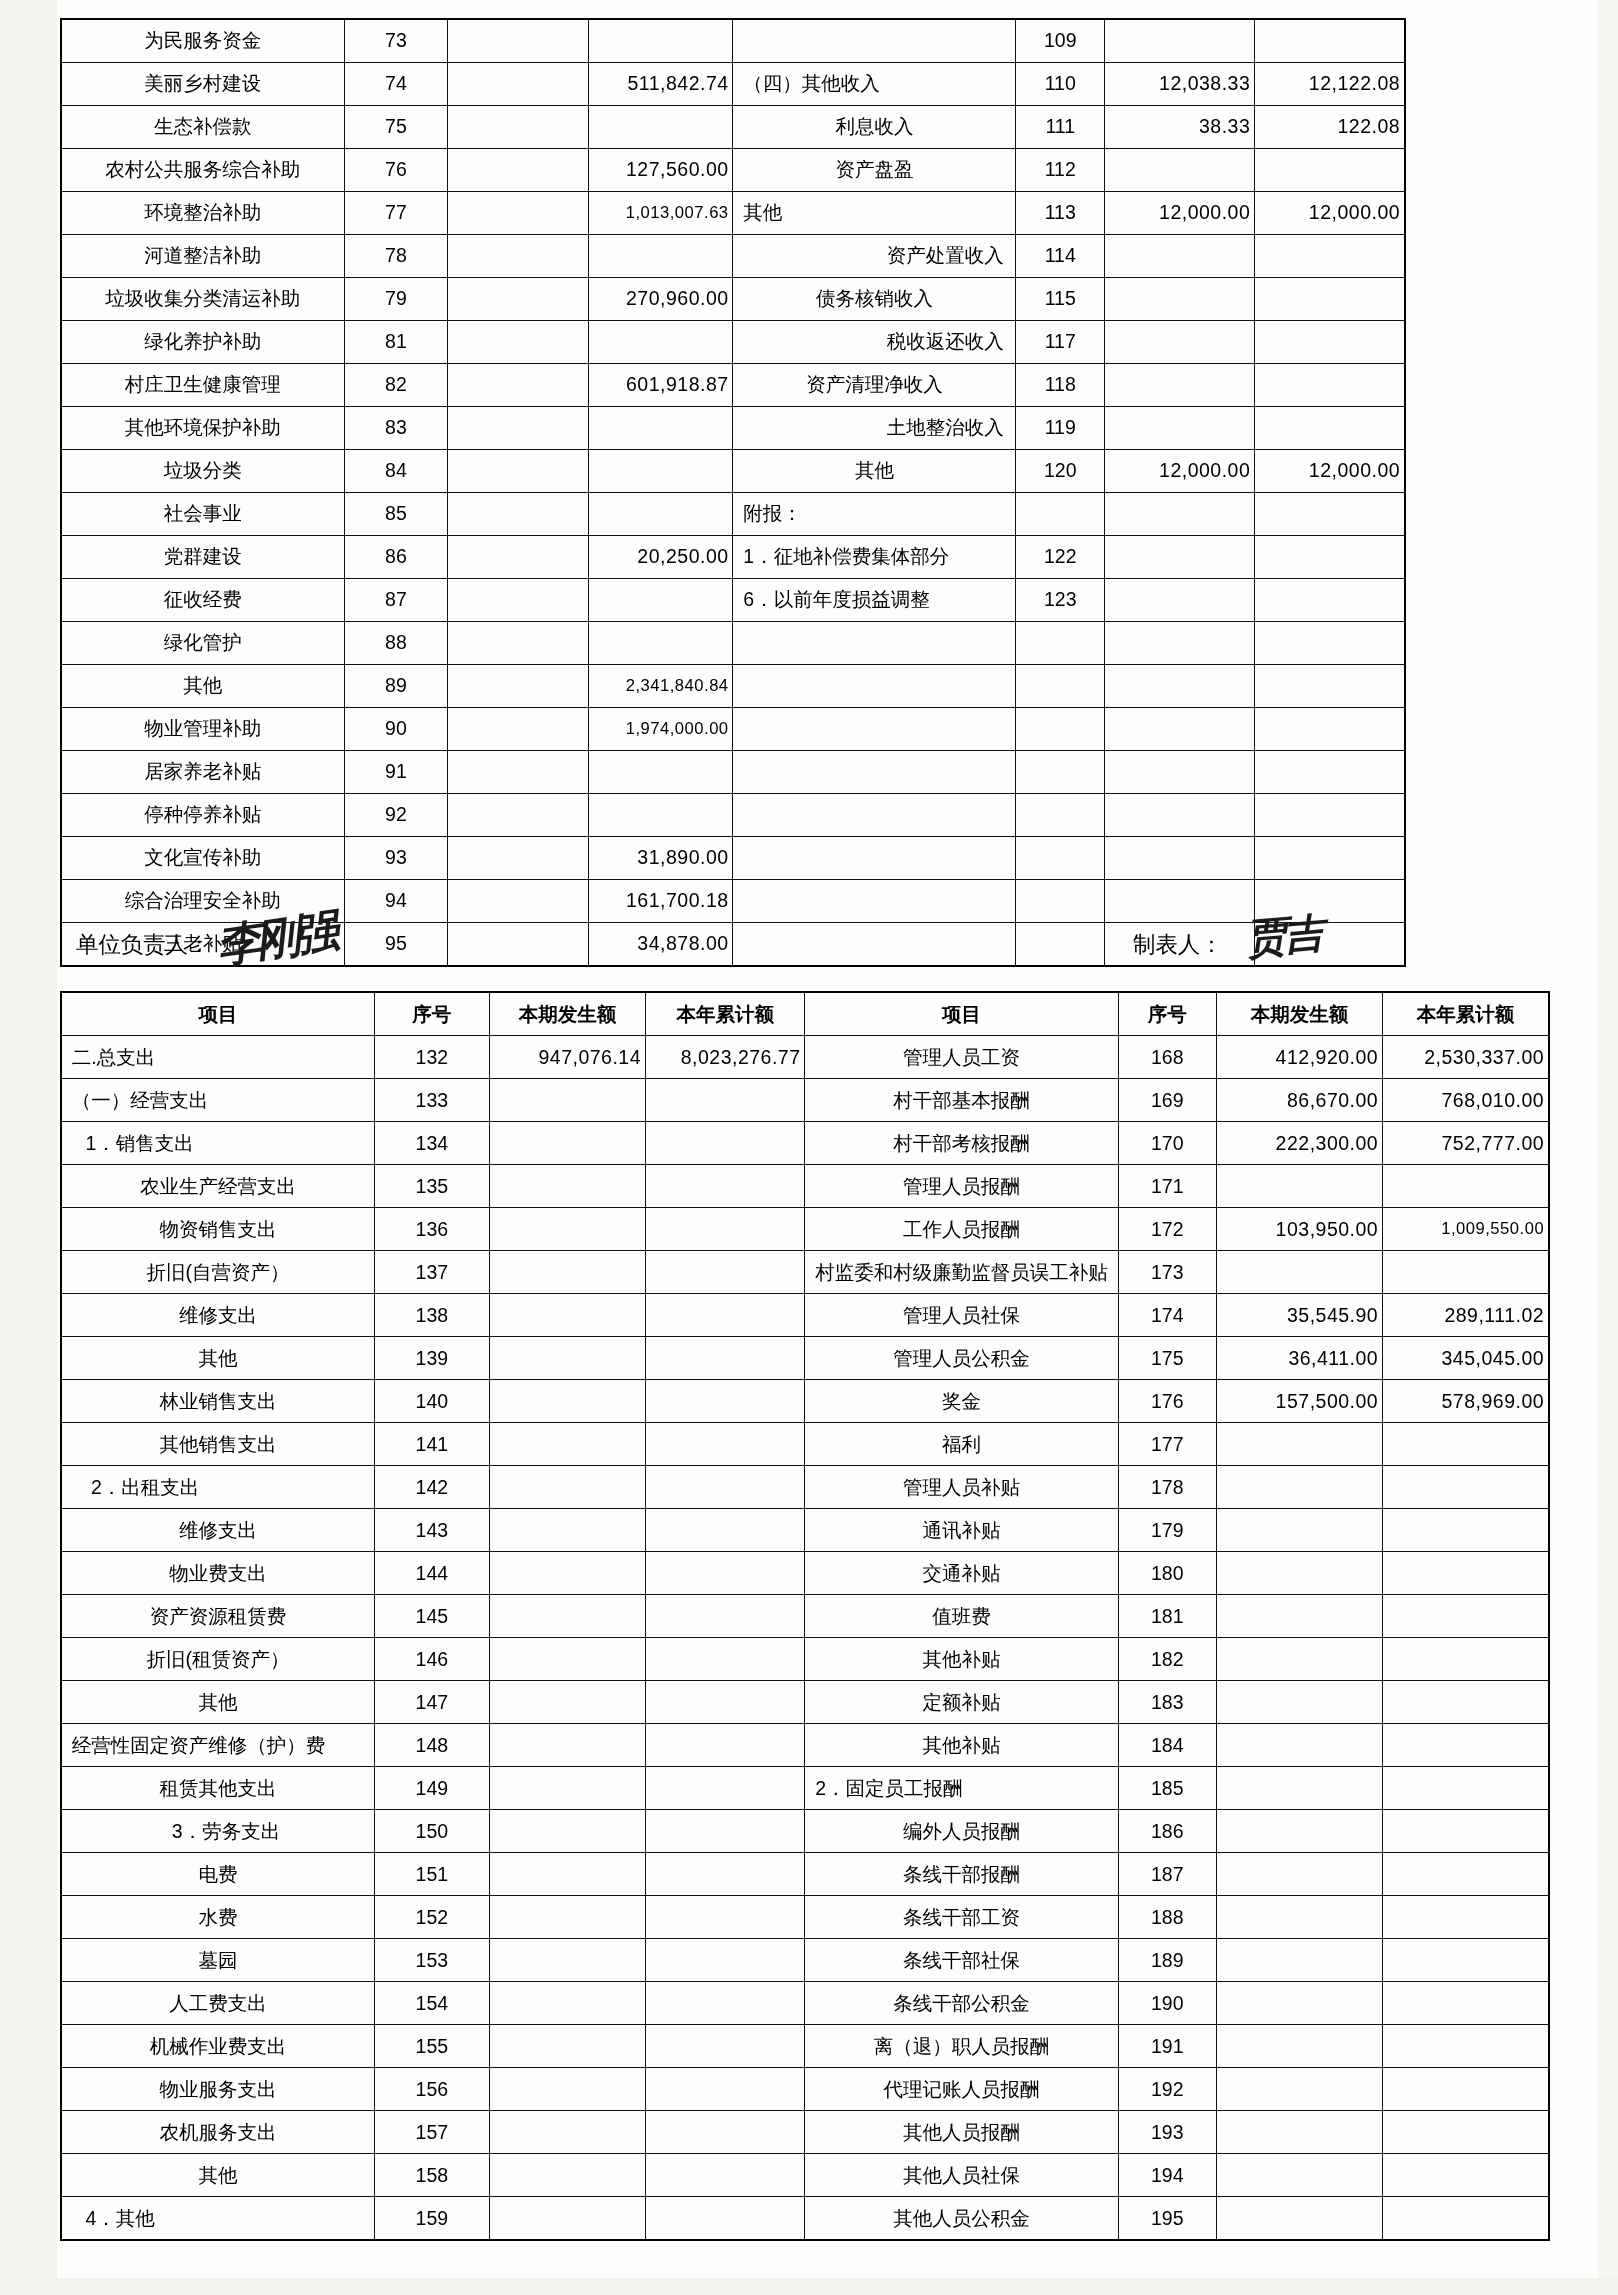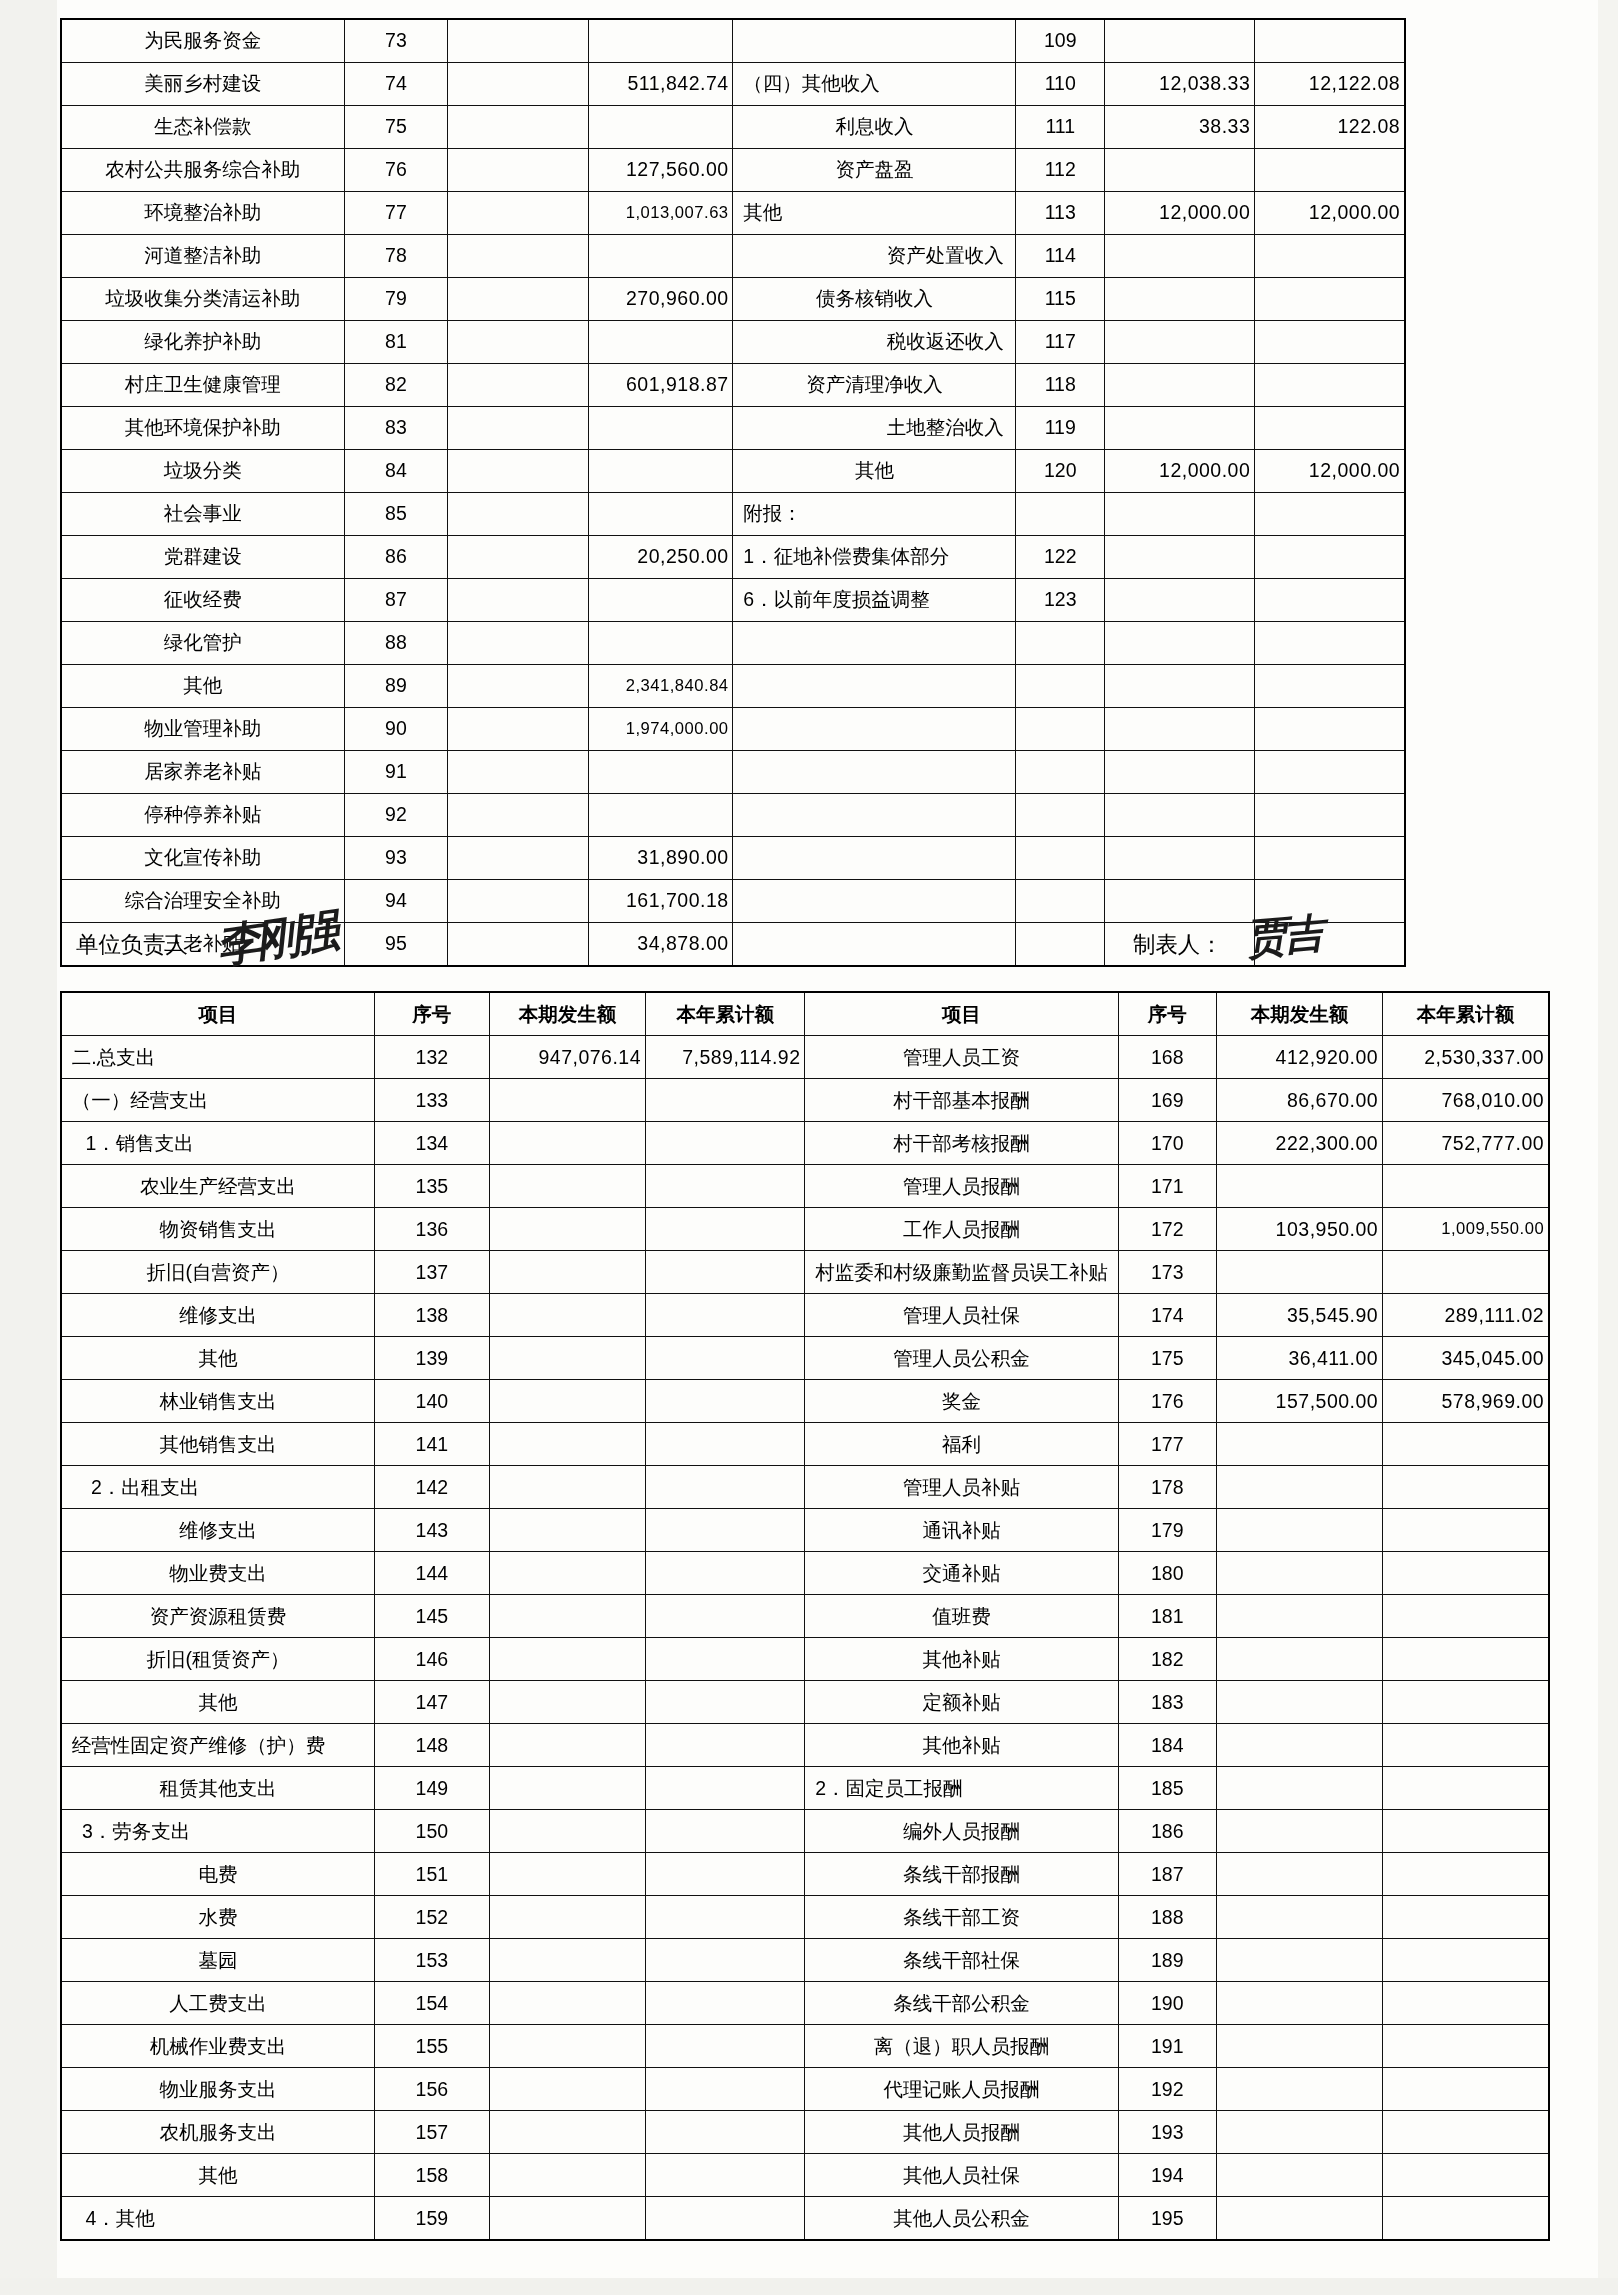--- a/index.html
+++ b/index.html
@@ -389,21 +389,21 @@
         <td class="hdr">序号</td>
         <td class="hdr">本期发生额</td>
         <td class="hdr">本年累计额</td>
       </tr>
     </thead>
     <tbody id="bottom-body">
         <tr>
           <td class="c-name left">二.总支出</td>
           <td class="c-no">132</td>
           <td class="c-num">947,076.14</td>
-          <td class="c-num">7,589,114.92</td>
+          <td class="c-num">8,023,276.77</td>
           <td class="c-name">管理人员工资</td>
           <td class="c-no">168</td>
           <td class="c-num">412,920.00</td>
           <td class="c-num">2,530,337.00</td>
         </tr>
         <tr>
           <td class="c-name left">（一）经营支出</td>
           <td class="c-no">133</td>
           <td class="c-num"></td>
           <td class="c-num"></td>
@@ -566,21 +566,21 @@
           <td class="c-name">租赁其他支出</td>
           <td class="c-no">149</td>
           <td class="c-num"></td>
           <td class="c-num"></td>
           <td class="c-name left">2．固定员工报酬</td>
           <td class="c-no">185</td>
           <td class="c-num"></td>
           <td class="c-num"></td>
         </tr>
         <tr>
-          <td class="c-name left" style="padding-left:20px;">3．劳务支出</td>
+          <td class="c-name left" style="padding-left:20px;text-align:center;">3．劳务支出</td>
           <td class="c-no">150</td>
           <td class="c-num"></td>
           <td class="c-num"></td>
           <td class="c-name">编外人员报酬</td>
           <td class="c-no">186</td>
           <td class="c-num"></td>
           <td class="c-num"></td>
         </tr>
         <tr>
           <td class="c-name">电费</td>

